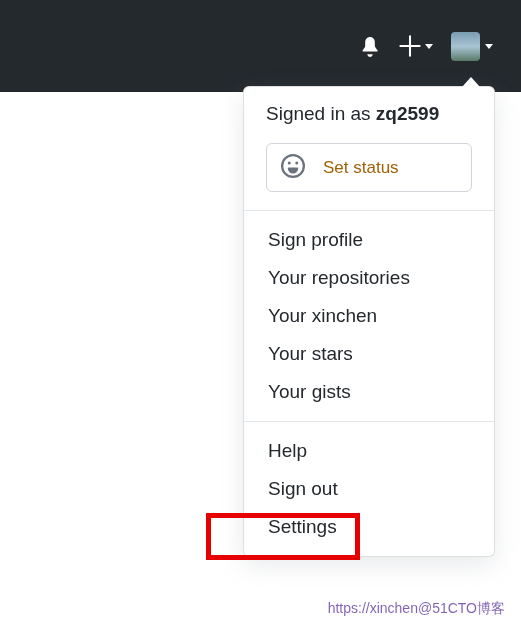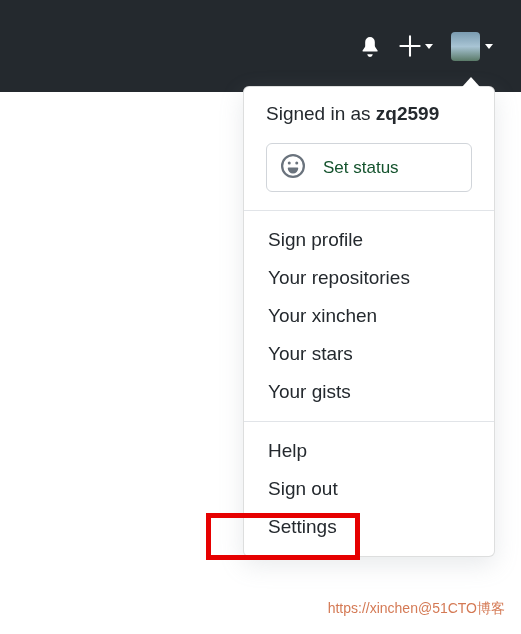--- a/index.html
+++ b/index.html
@@ -96,21 +96,21 @@
       border-radius: 6px;
       padding: 10px 14px;
       width: 100%;
       background: #fff;
       cursor: pointer;
     }
     .smiley {
       color: #6a737d;
     }
     .status-text {
-      color: #14532d;
+      color: #a16207;
       font-size: 17px;
     }
     .divider {
       height: 1px;
       background: #e1e4e8;
       margin: 0;
     }
     .menu-section {
       padding: 10px 0;
     }
@@ -128,21 +128,21 @@
       left: 206px;
       top: 513px;
       width: 154px;
       height: 47px;
       pointer-events: none;
     }
     .watermark {
       position: absolute;
       bottom: 16px;
       right: 16px;
-      color: #c2410c;
+      color: #4c1d95;
       font-size: 14px;
       opacity: 0.7;
     }
   </style>
 </head>
 <body>
 
 <div class="header">
   <span class="bell-icon">
     <svg width="22" height="22" viewBox="0 0 16 16" fill="white">

